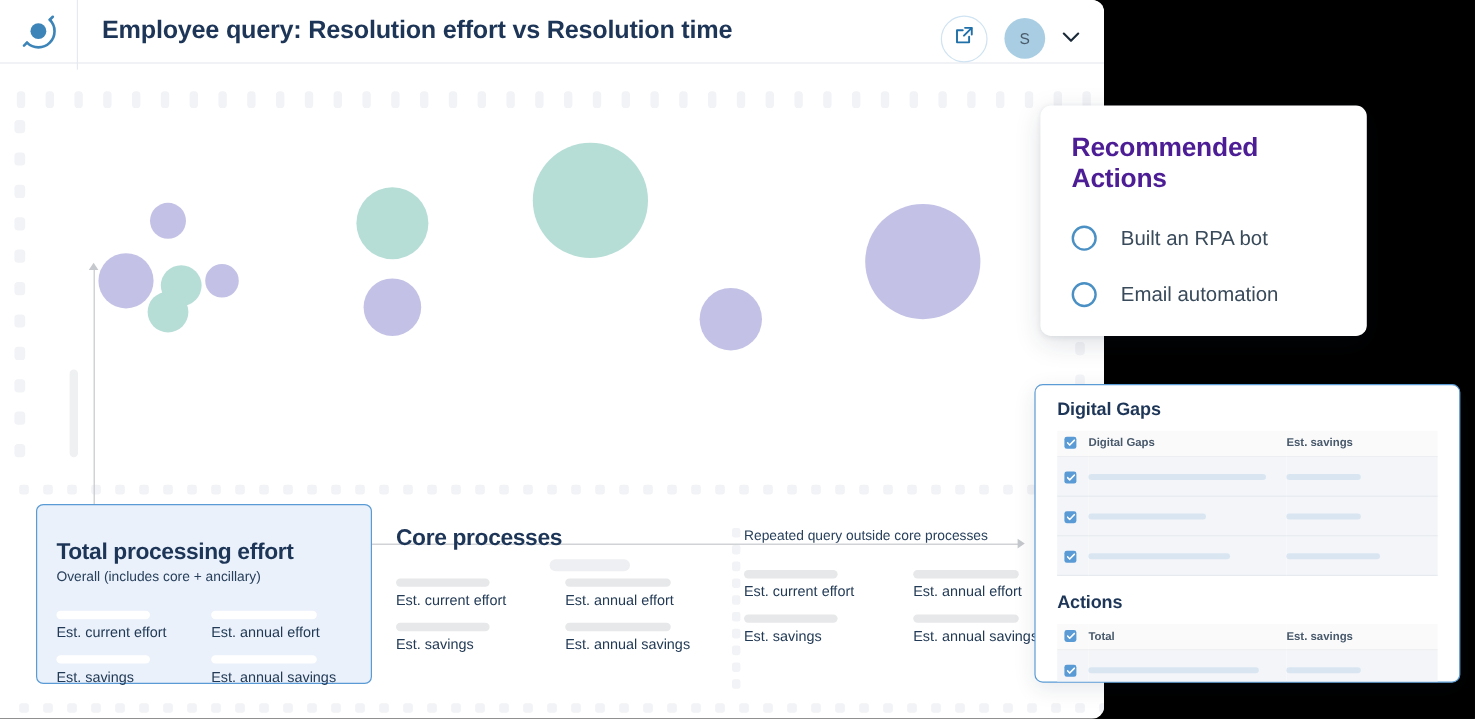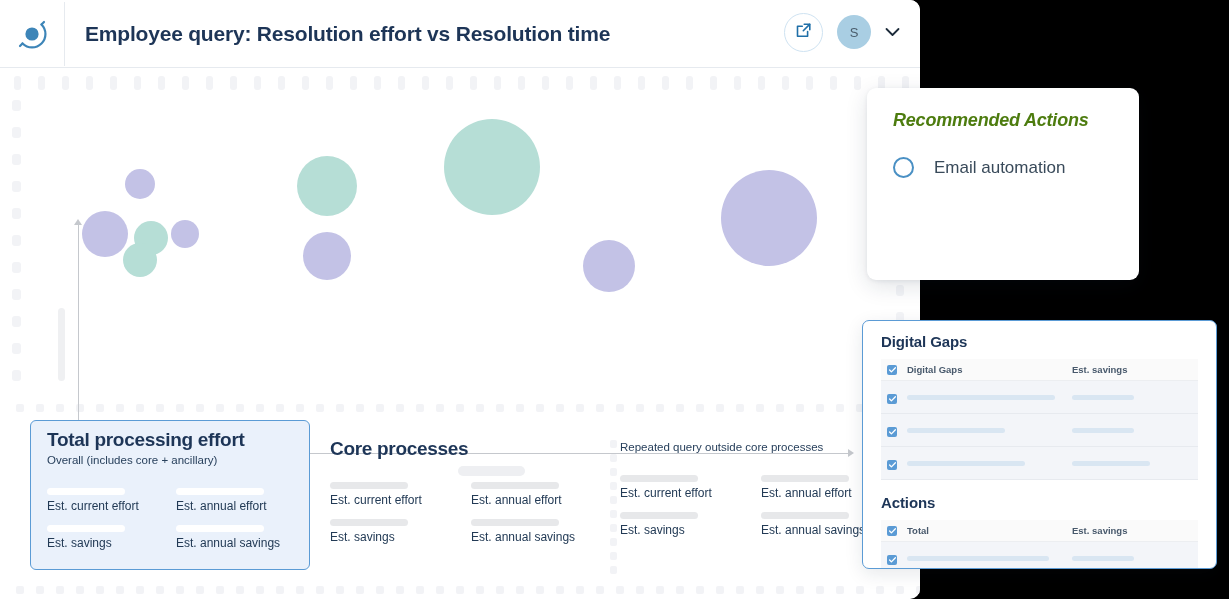--- a/index.html
+++ b/index.html
@@ -17,21 +17,21 @@
     width: 920px; height: 599px;
     background: #ffffff;
     border-top-right-radius: 10px;
     border-bottom-right-radius: 10px;
     overflow: hidden;
   }
 
   
   .header {
     position: absolute; left: 0; top: 0;
-    width: 920px; height: 68px;
+    width: 920px; height: 53px;
     background: #ffffff;
     border-bottom: 1px solid #e6eaef;
     display: flex; align-items: center;
   }
   .logo-cell {
     width: 65px; height: 64px;
     display: flex; align-items: center; justify-content: center;
     border-right: 1px solid #e6eaef;
   }
   .logo-svg { display:block; }
@@ -120,21 +120,21 @@
   }
   .bubble { position: absolute; border-radius: 50%; }
 
   
   .cards { position: absolute; left: 0; top: 420px; width: 920px; height: 160px; }
   .card { position: absolute; top: 0; height: 150px; padding: 18px 0 0 0; }
   .card-hl {
     background: #eaf1fb;
     border: 1.6px solid #5b9bd5;
     border-radius: 6px;
-    padding: 8px 16px 0 16px;
+    padding: 29px 16px 0 16px;
   }
   .card-title {
     font-size: 19px; font-weight: 700; color: #1d3557;
     letter-spacing: -0.3px; line-height: 1.15;
   }
   .card-sub {
     font-size: 11.5px; color: #28405c; margin-top: 3px;
   }
   .metric-grid {
     margin-top: 22px;
@@ -145,21 +145,21 @@
   .metric-label { font-size: 12px; color: #223a55; }
 
   
   .rec-panel {
     position: absolute; left: 867px; top: 88px;
     width: 272px; height: 192px;
     background: #ffffff; border-radius: 9px;
     box-shadow: 0 6px 22px rgba(20,35,60,0.13), 0 1px 4px rgba(20,35,60,0.08);
     padding: 22px 26px;
   }
-  .rec-title { font-size: 18px; font-weight: 700; color: #4d7c0f; letter-spacing: -0.2px; font-style: italic; }
+  .rec-title { font-size: 22px; font-weight: 700; color: #4c1d95; letter-spacing: -0.2px; }
   .rec-item {
     display: flex; align-items: center; gap: 20px;
     margin-top: 26px; cursor: pointer;
   }
   .radio {
     width: 21px; height: 21px; border-radius: 50%;
     border: 2px solid #4a90c4; flex: none; background: #fff;
   }
   .rec-label { font-size: 17px; color: #394a5a; }
 
@@ -506,20 +506,24 @@
         </div>
       </div>
 
   </div>
 
   <div class="rec-panel">
     <div class="rec-title">Recommended Actions</div>
     <div id="rec-items">
         <div class="rec-item">
           <span class="radio"></span>
+          <span class="rec-label">Built an RPA bot</span>
+        </div>
+        <div class="rec-item">
+          <span class="radio"></span>
           <span class="rec-label">Email automation</span>
         </div>
       </div>
   </div>
 
   <div class="gaps-panel">
     <div class="gaps-sec-title">Digital Gaps</div>
     <table class="tbl">
       <thead>
         <tr>

